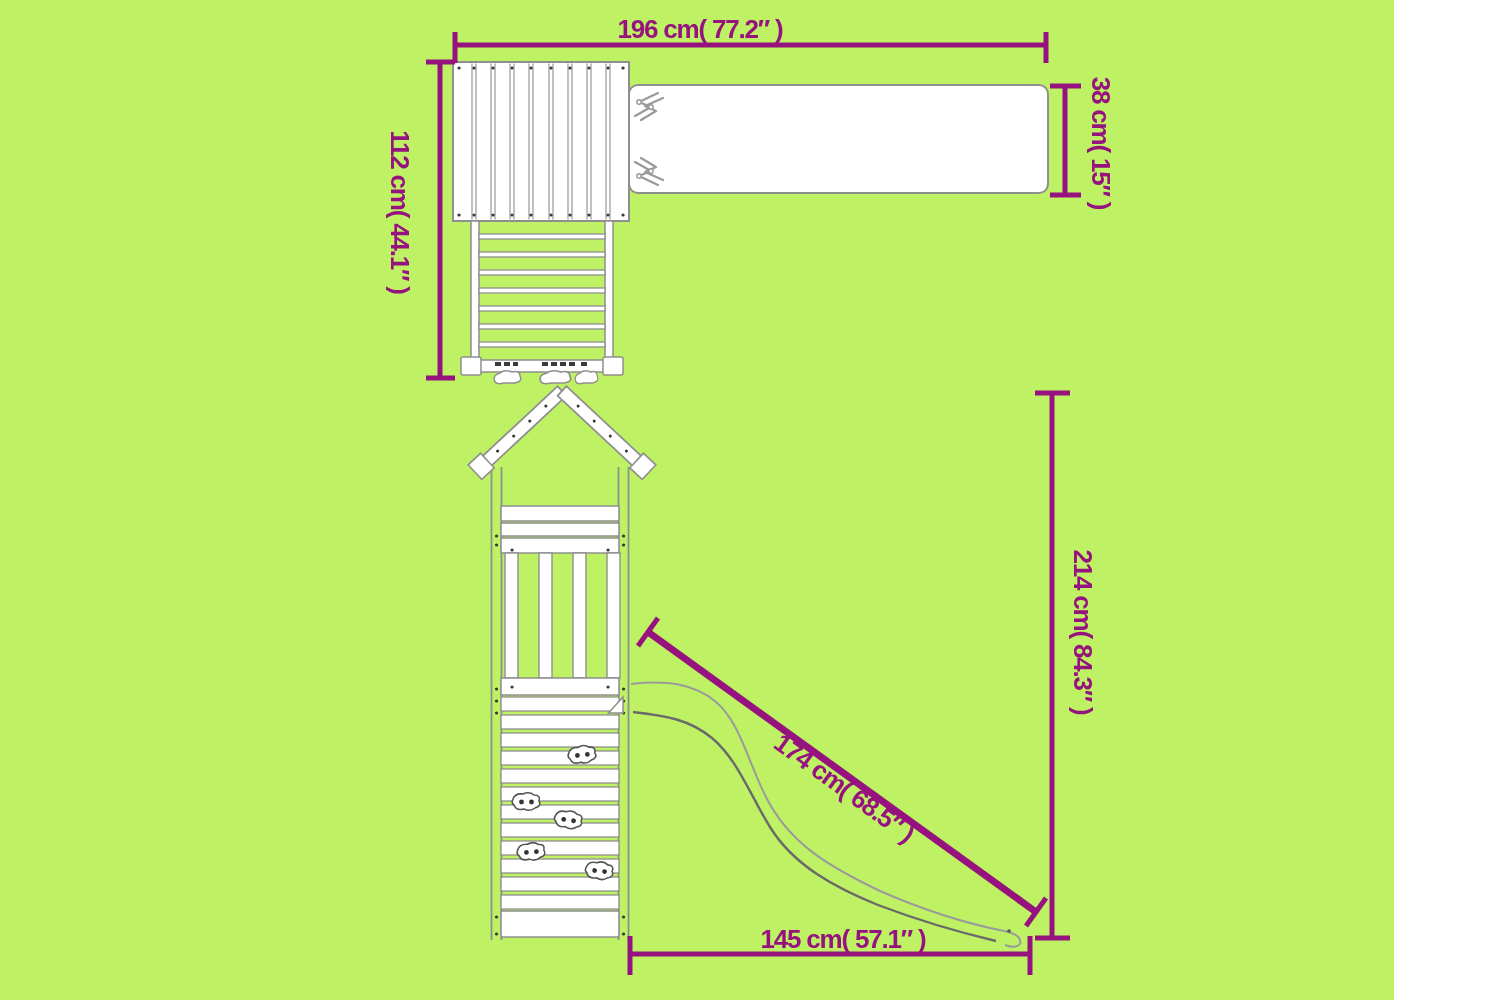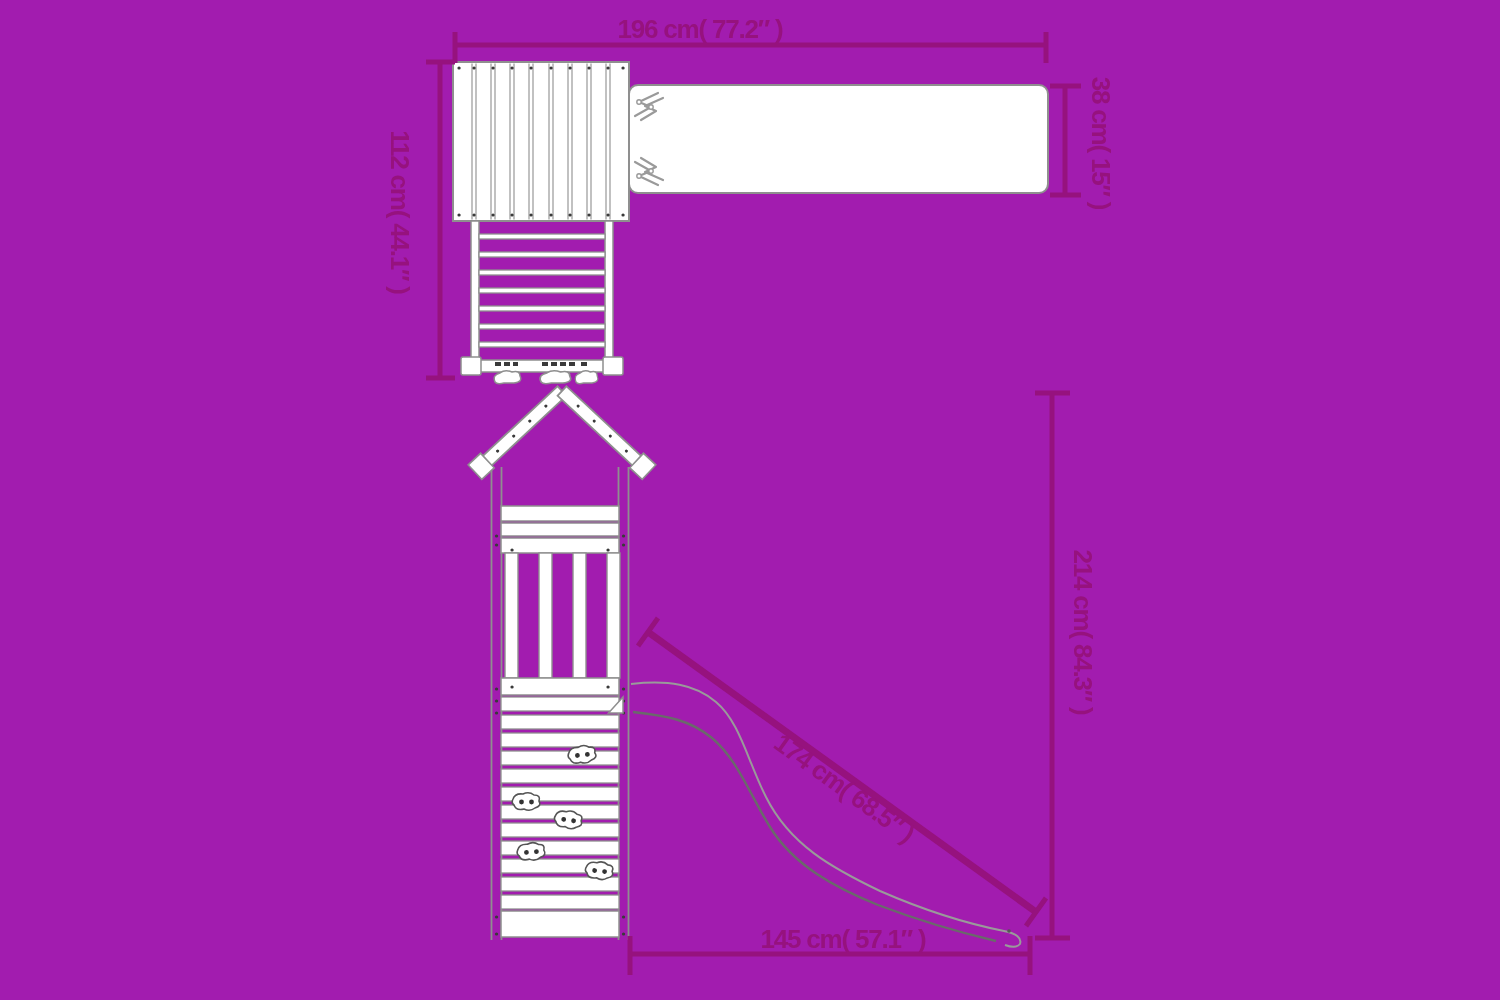--- a/index.html
+++ b/index.html
@@ -1,16 +1,16 @@
 <!DOCTYPE html>
 <html><head>
 <meta charset="utf-8">
 <style>
   html,body{margin:0;padding:0;background:#ffffff;}
-  .canvas{position:relative;width:1500px;height:1000px;background:#a21caf;overflow:hidden;}
+  .canvas{position:relative;width:1394px;height:1000px;background:#bef264;overflow:hidden;}
   svg{position:absolute;left:0;top:0;}
   .dim{font-family:"Liberation Sans","DejaVu Sans",sans-serif;font-weight:700;font-size:26px;
        letter-spacing:-1.2px;fill:#96127E;text-anchor:middle;}
   .pline{stroke:#96127E;fill:none;}
   .wood{fill:#ffffff;stroke:#8f8f8f;}
   .thin{stroke:#8f8f8f;fill:none;}
   .screws{stroke:#3a3a3a;stroke-linecap:round;fill:none;}
 </style>
 </head>
 <body>

